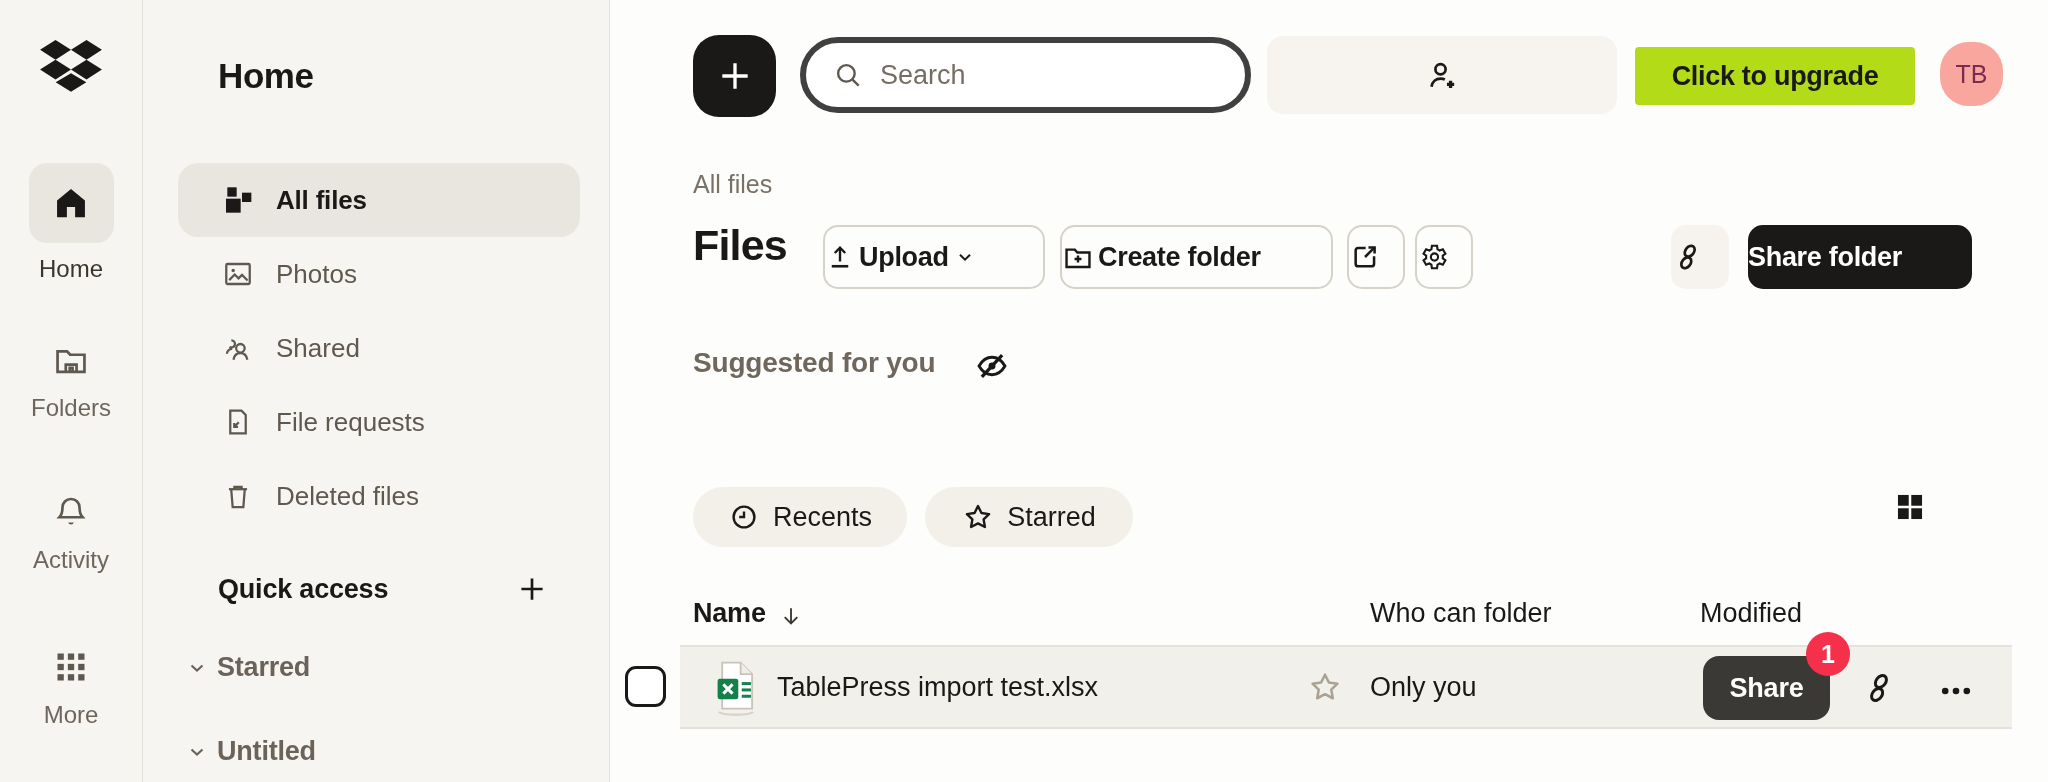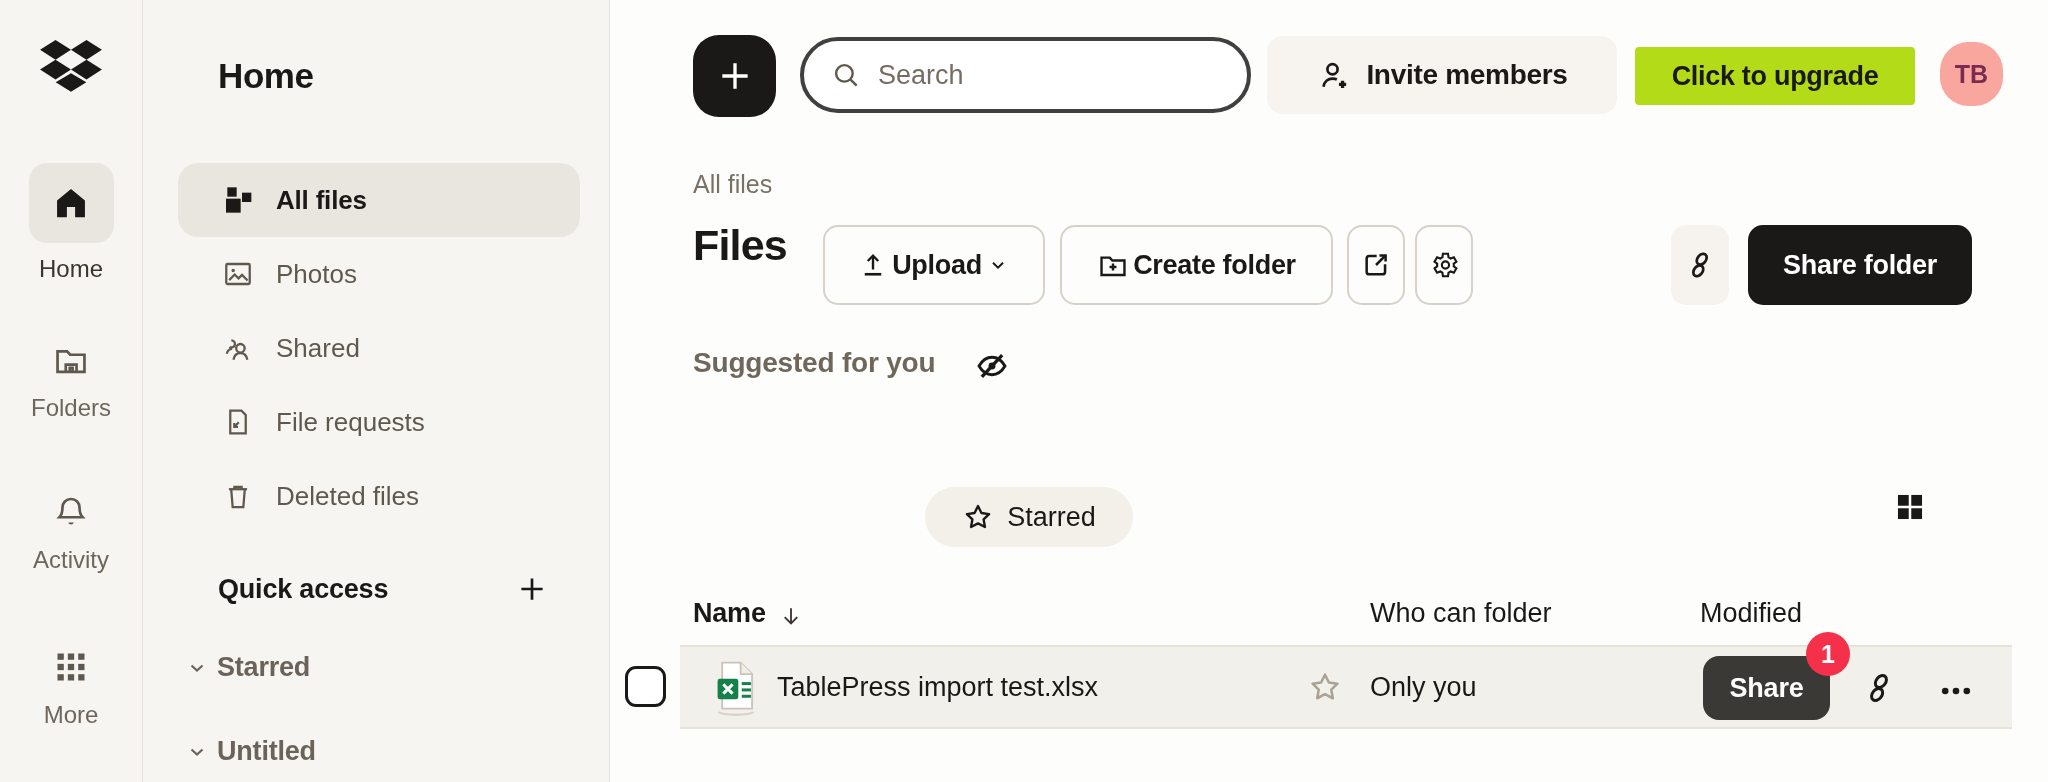--- a/index.html
+++ b/index.html
@@ -30,33 +30,33 @@
   .quick-access .qa-label { font-size:27px; font-weight:bold; letter-spacing:-0.2px; color:#1a1918; }
   .qa-plus { width:34px; height:34px; color:#1a1918; cursor:pointer; }
   .side-section { position:absolute; left:42px; display:flex; align-items:center; cursor:pointer; color:#6b6359; }
   .side-section .chev { width:24px; height:24px; margin-right:8px; }
   .side-section .sec-lbl { font-size:27px; font-weight:bold; letter-spacing:-0.2px; }
 
   
   .main { position:relative; flex:1 1 auto; height:100%; background:#fdfdfb; }
 
   .btn-plus { position:absolute; left:83px; top:35px; width:83px; height:82px; background:#1a1918; border:none; border-radius:26px; display:flex; align-items:center; justify-content:center; color:#fff; cursor:pointer; }
-  .search { position:absolute; left:190px; top:37px; width:451px; height:76px; background:#ffffff; border:4px solid #404040; border-radius:38px; display:flex; align-items:center; padding:0 26px; }
+  .search { position:absolute; left:190px; top:37px; width:451px; height:76px; background:#ffffff; border:6px solid #404040; border-radius:38px; display:flex; align-items:center; padding:0 26px; }
   .search svg { color:#5f584e; flex:0 0 auto; }
   .search input { border:none; outline:none; background:transparent; font-family:"Liberation Sans",sans-serif; font-size:27px; color:#1a1918; margin-left:16px; width:100%; }
   .search input::placeholder { color:#756d62; }
   .btn-invite { position:absolute; left:657px; top:36px; width:350px; height:78px; background:#f7f4ef; border:none; border-radius:16px; display:flex; align-items:center; justify-content:center; gap:14px; font-family:inherit; font-size:28px; font-weight:bold; letter-spacing:-0.3px; color:#1a1918; cursor:pointer; }
   .btn-upgrade { position:absolute; left:1025px; top:47px; width:280px; height:58px; background:#b3db18; border:none; border-radius:4px; font-family:inherit; font-size:27px; font-weight:bold; letter-spacing:-0.3px; color:#1a1918; cursor:pointer; }
-  .avatar { position:absolute; left:1330px; top:42px; width:63px; height:64px; background:#f9a79e; border-radius:45%; display:flex; align-items:center; justify-content:center; font-size:25px; font-weight:bold; color:#7c2b50; cursor:pointer; }
+  .avatar { position:absolute; left:1330px; top:42px; width:63px; height:64px; background:#f9a79e; border-radius:45%; display:flex; align-items:center; justify-content:center; font-size:25px; font-weight:normal; color:#7c2b50; cursor:pointer; }
 
   .breadcrumb { position:absolute; left:83px; top:170px; font-size:25px; color:#7a7166; cursor:pointer; }
 
   .title-row { position:absolute; top:225px; left:0; width:100%; height:64px; }
   .page-title { position:absolute; left:83px; top:-4px; font-size:43px; font-weight:bold; letter-spacing:-0.8px; color:#1a1918; }
-  .tbtn { position:absolute; top:0; height:80px; background:#fdfdfb; border:2px solid #d7d2c9; border-radius:15px; display:flex; align-items:center; justify-content:center; gap:4px; font-family:inherit; font-size:27px; font-weight:bold; letter-spacing:-0.3px; color:#1a1918; cursor:pointer; }
+  .tbtn { position:absolute; top:0; height:64px; background:#fdfdfb; border:2px solid #d7d2c9; border-radius:15px; display:flex; align-items:center; justify-content:flex-start; gap:4px; font-family:inherit; font-size:27px; font-weight:bold; letter-spacing:-0.3px; color:#1a1918; cursor:pointer; }
   .tbtn-upload { left:213px; width:222px; }
   .tbtn-create { left:450px; width:273px; }
   .tbtn-open { left:737px; width:58px; }
   .tbtn-gear { left:805px; width:58px; }
   .tbtn-link { left:1061px; width:58px; border:none; background:#f6f3ee; }
   .tbtn-sharefolder { left:1138px; width:224px; background:#1a1918; border:none; color:#fff; }
 
   .suggested { position:absolute; left:83px; top:347px; display:flex; gap:38px; }
   .suggested .sg-lbl { font-size:28px; font-weight:bold; letter-spacing:-0.2px; color:#6f675c; }
   .suggested .eye { color:#1a1918; cursor:pointer; }
@@ -255,21 +255,20 @@
     </div>
 
     <button class="btn-invite">
       <span>
         <svg width="36" height="36" viewBox="0 0 24 24" fill="none" stroke="currentColor" stroke-width="1.8">
           <circle cx="11" cy="8.2" r="3.4"></circle>
           <path d="M5 19.8c.5-3.4 2.9-5.4 6.1-5.4 1 0 2 .2 2.8.6"></path>
           <path d="M17.7 15.8v4.8M15.3 18.2h4.8" stroke-width="2.2"></path>
         </svg>
       </span>
-      <span>Invite members</span>
     </button>
 
     <button class="btn-upgrade">Click to upgrade</button>
 
     <div class="avatar">
       <span>TB</span>
     </div>
 
     <div class="breadcrumb">All files</div>
 
@@ -338,20 +337,29 @@
       <span class="eye">
         <svg width="38" height="38" viewBox="0 0 24 24" fill="none" stroke="currentColor" stroke-width="1.8">
           <path d="M3.8 12c2.1-3.6 5-5.5 8.2-5.5s6.1 1.9 8.2 5.5c-2.1 3.6-5 5.5-8.2 5.5S5.9 15.6 3.8 12Z"></path>
           <circle cx="12" cy="12" r="2.2" fill="currentColor" stroke="none"></circle>
           <path d="M5.6 18.8 18.4 5.2" stroke-width="2.1"></path>
         </svg>
       </span>
     </div>
 
     <div class="filters">
+      <button class="fpill fpill-recents">
+        <span>
+          <svg width="32" height="32" viewBox="0 0 24 24" fill="none" stroke="currentColor" stroke-width="1.8">
+            <circle cx="12" cy="12" r="7.8"></circle>
+            <path d="M12 7.8V12H8.4"></path>
+          </svg>
+        </span>
+        <span>Recents</span>
+      </button>
       <button class="fpill fpill-starred">
         <span>
           <svg width="32" height="32" viewBox="0 0 24 24" fill="none" stroke="currentColor" stroke-width="1.8" stroke-linejoin="round">
             <path d="m12 3.8 2.6 5.2 5.7.8-4.1 4 1 5.7L12 16.8l-5.2 2.7 1-5.7-4.1-4 5.7-.8Z"></path>
           </svg>
         </span>
         <span>Starred</span>
       </button>
       <span class="grid-toggle">
         <svg width="34" height="34" viewBox="0 0 24 24" fill="currentColor">

